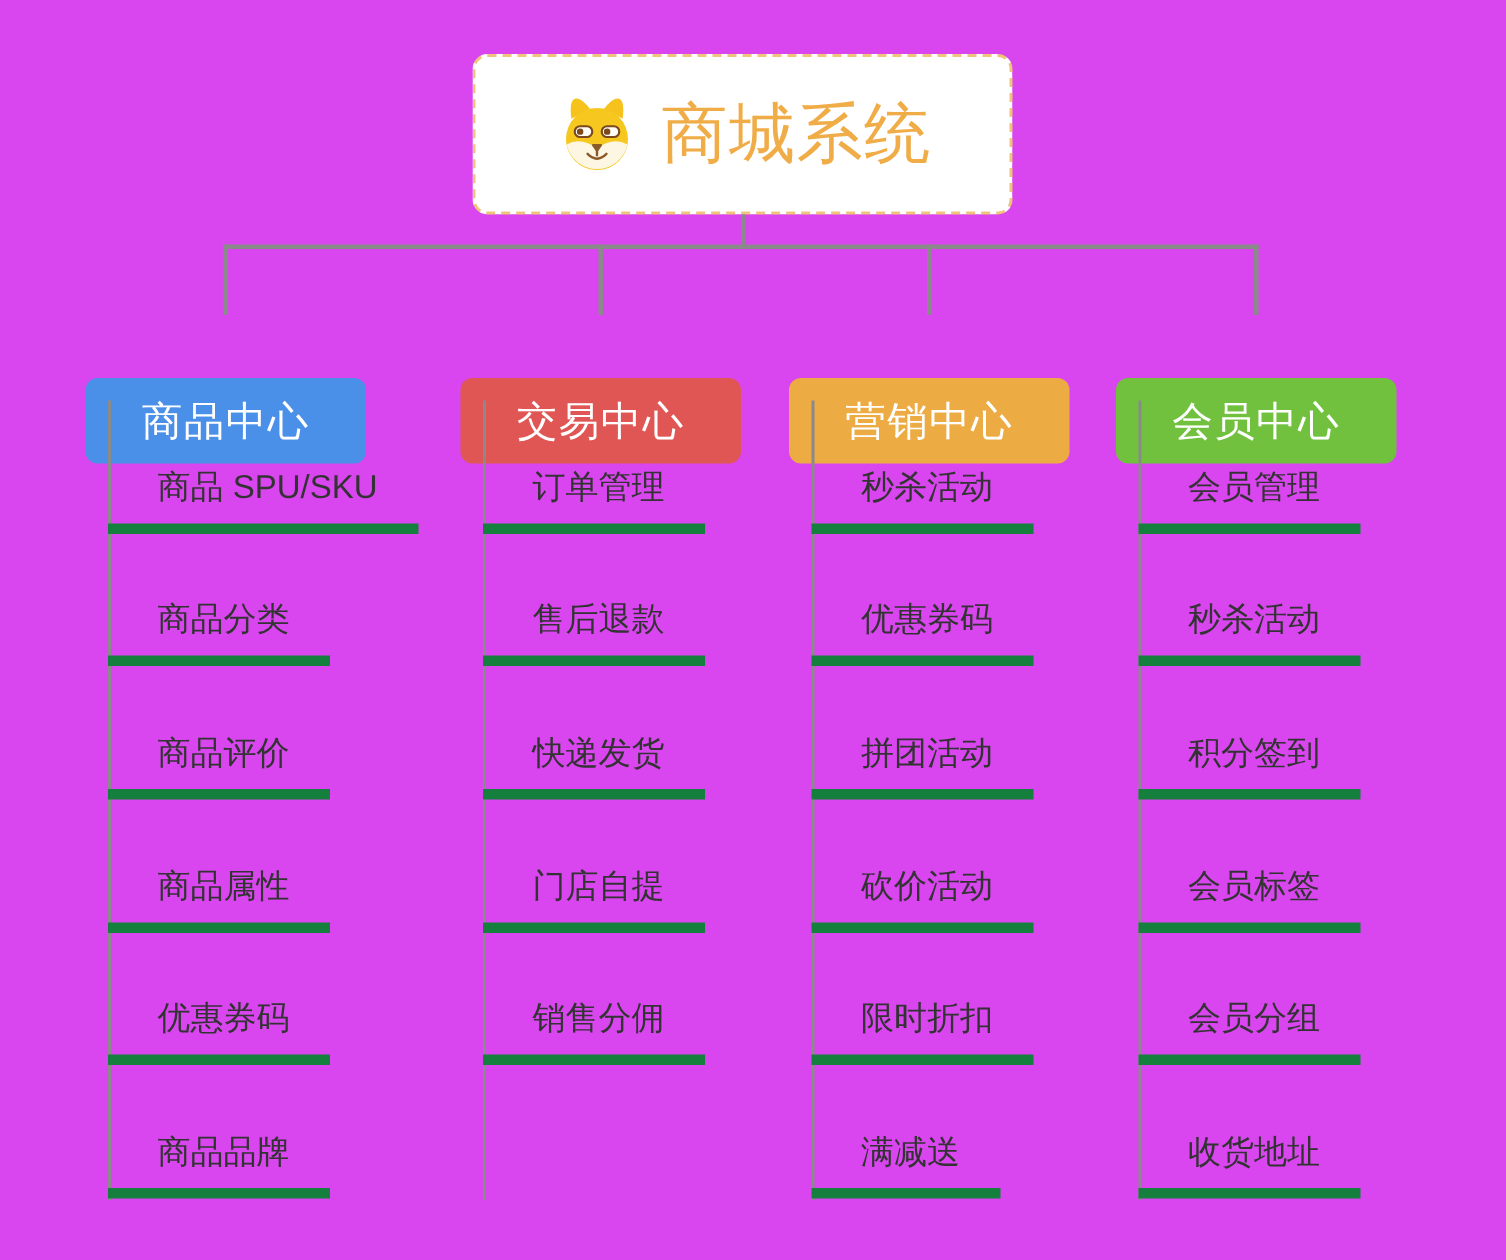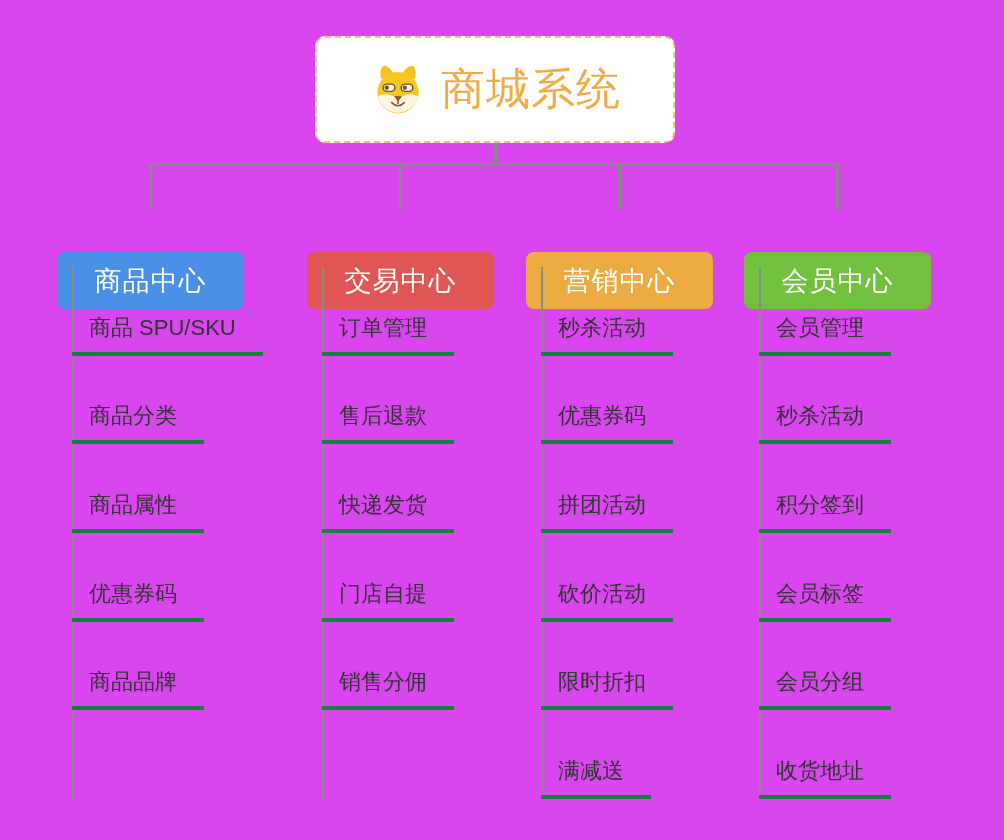--- a/index.html
+++ b/index.html
@@ -58,22 +58,22 @@
   }
   .leaf-slot{
     position:relative;
     height:88.7px;
     display:flex;
     align-items:flex-end;
   }
   .leaf-label{
     display:inline-block;
     width:fit-content;
-    padding:0 27px 9px 17px;
-    border-bottom:4px solid #15803d;
+    padding:0 27px 9px 33px;
+    border-bottom:7px solid #15803d;
     font-size:22px;
     color:#333333;
     white-space:nowrap;
     cursor:default;
   }
 </style>
 </head>
 <body>
 
 <div class="stage">
@@ -109,20 +109,23 @@
       </div>
       <div class="leaf-col" style="left: 72px;">
         <div class="col-vline"></div>
         <div class="leaf-slot">
           <span class="leaf-label">商品 SPU/SKU</span>
         </div>
         <div class="leaf-slot">
           <span class="leaf-label">商品分类</span>
         </div>
         <div class="leaf-slot">
+          <span class="leaf-label">商品评价</span>
+        </div>
+        <div class="leaf-slot">
           <span class="leaf-label">商品属性</span>
         </div>
         <div class="leaf-slot">
           <span class="leaf-label">优惠券码</span>
         </div>
         <div class="leaf-slot">
           <span class="leaf-label">商品品牌</span>
         </div>
       </div>
       <div class="line" style="left: 399px; top: 163px; width: 3px; height: 47px; background: rgb(138, 138, 138);"></div>

